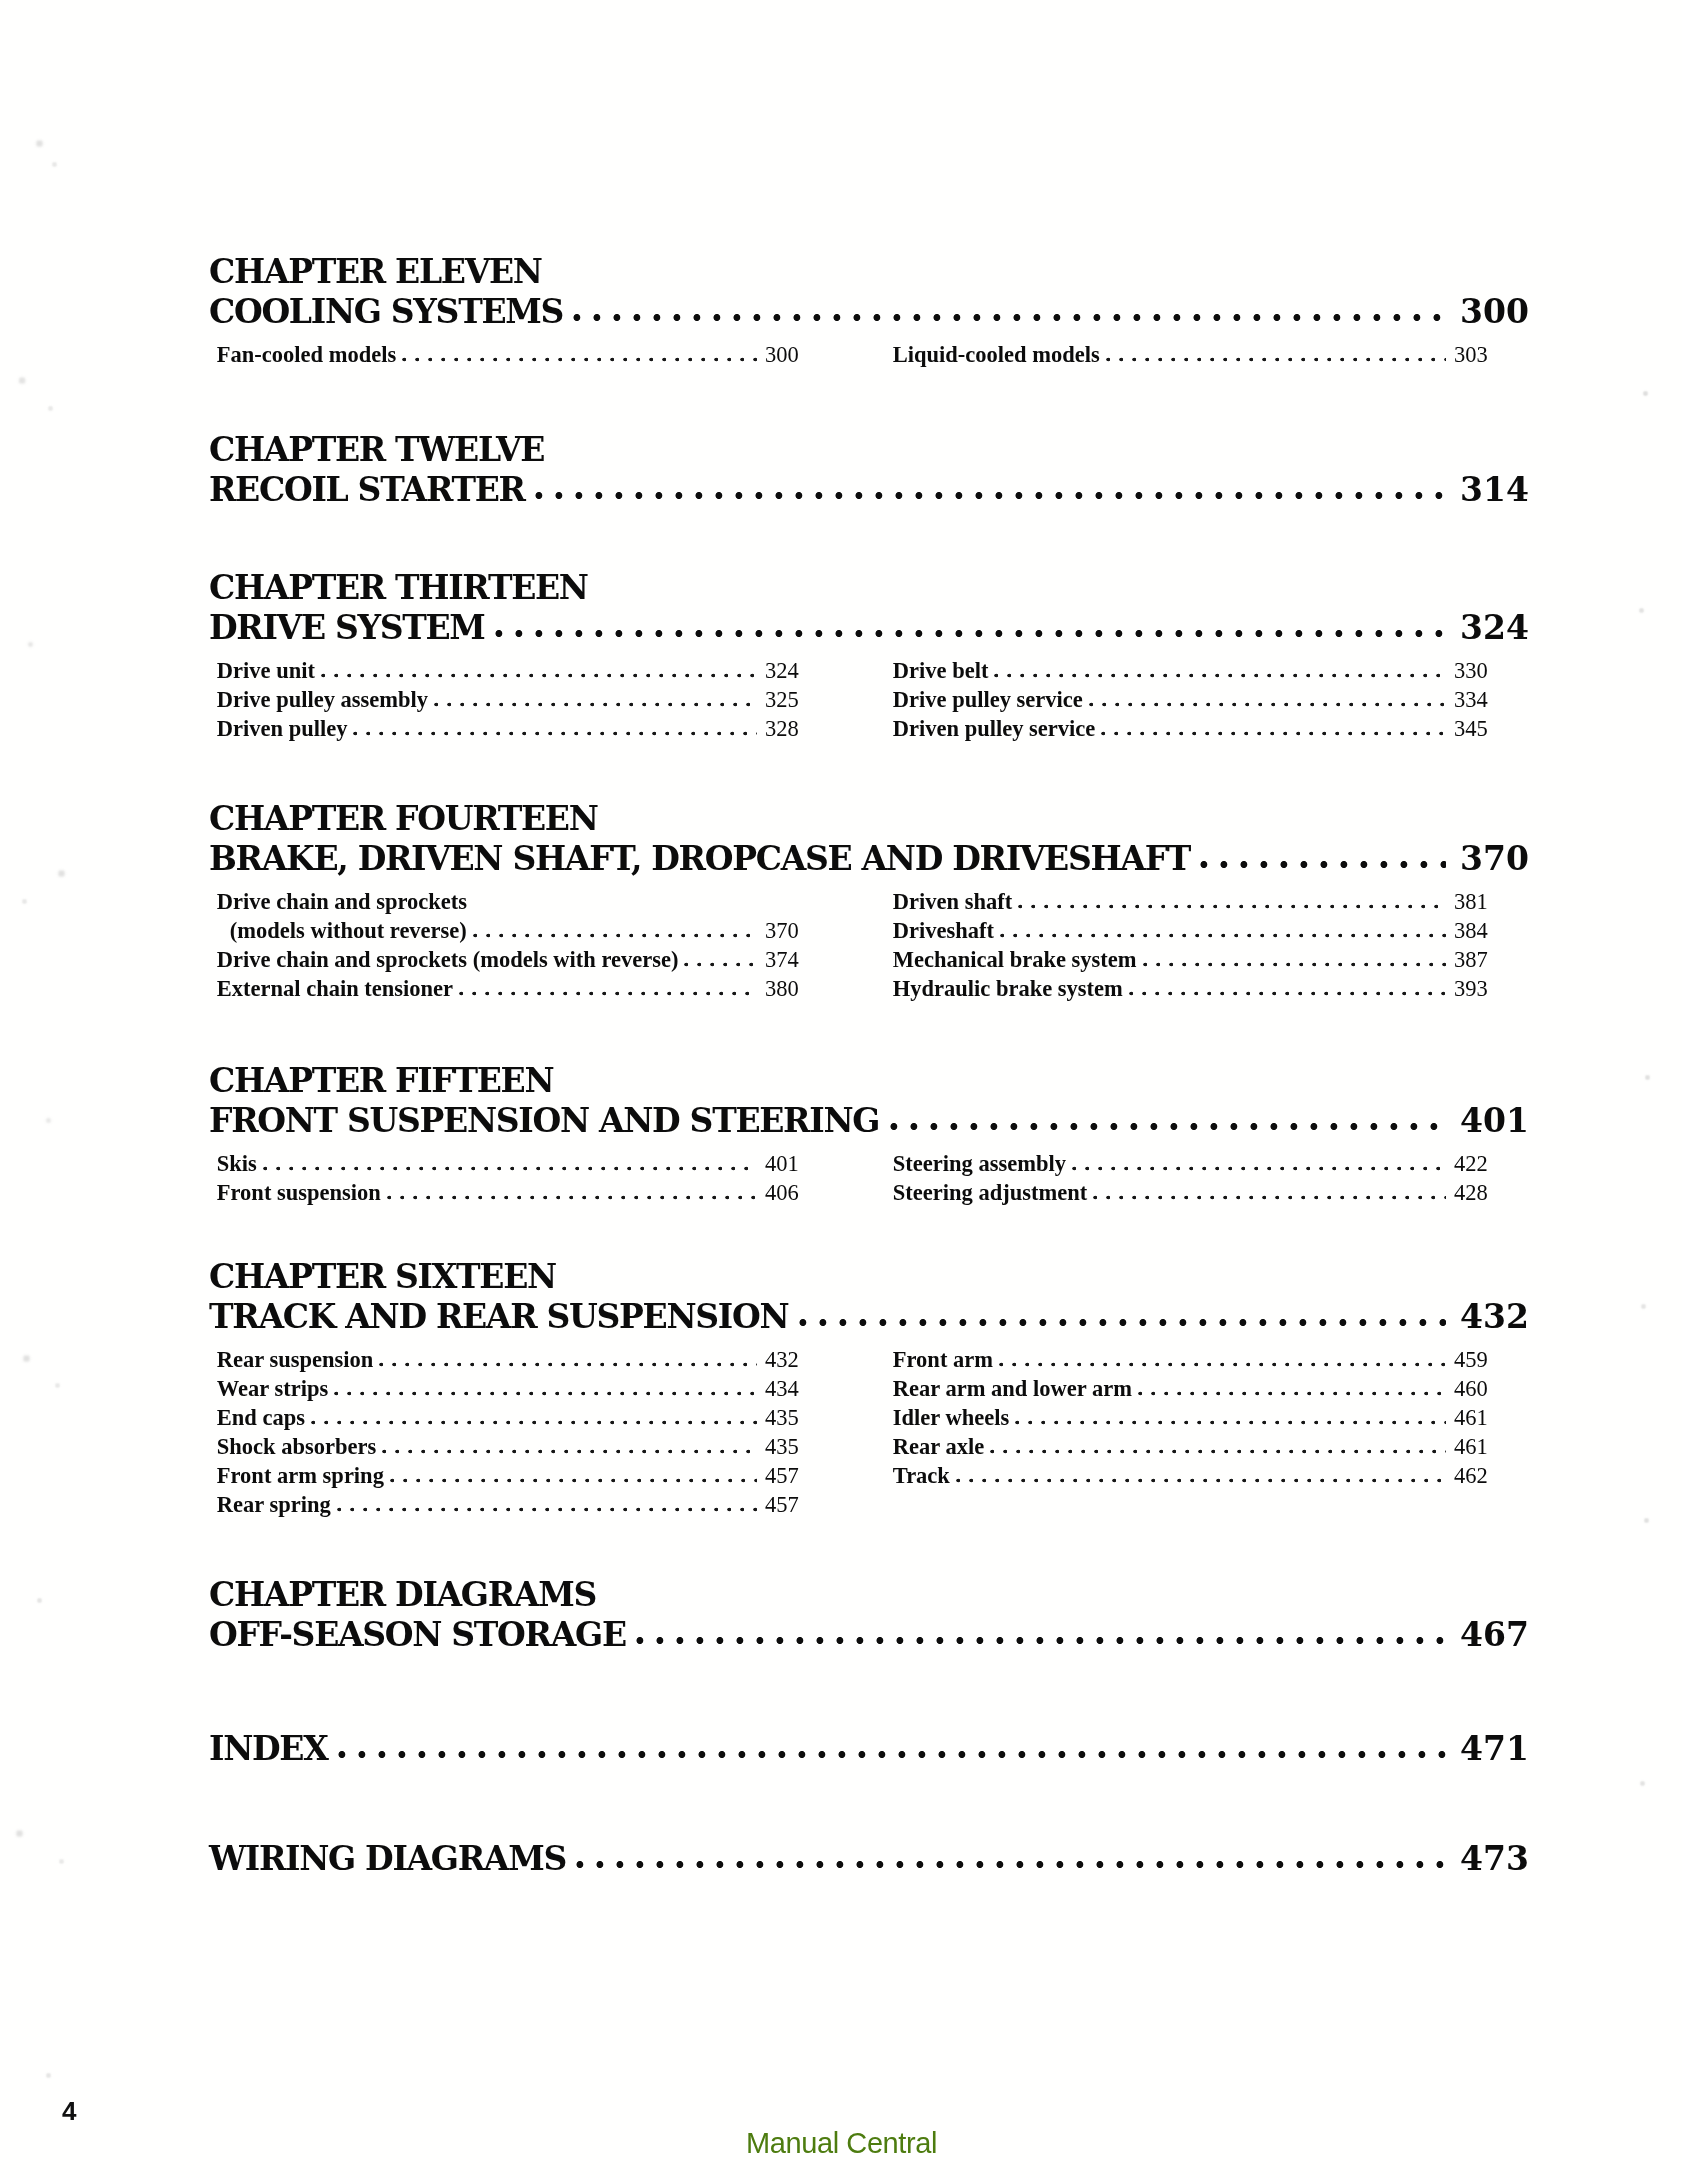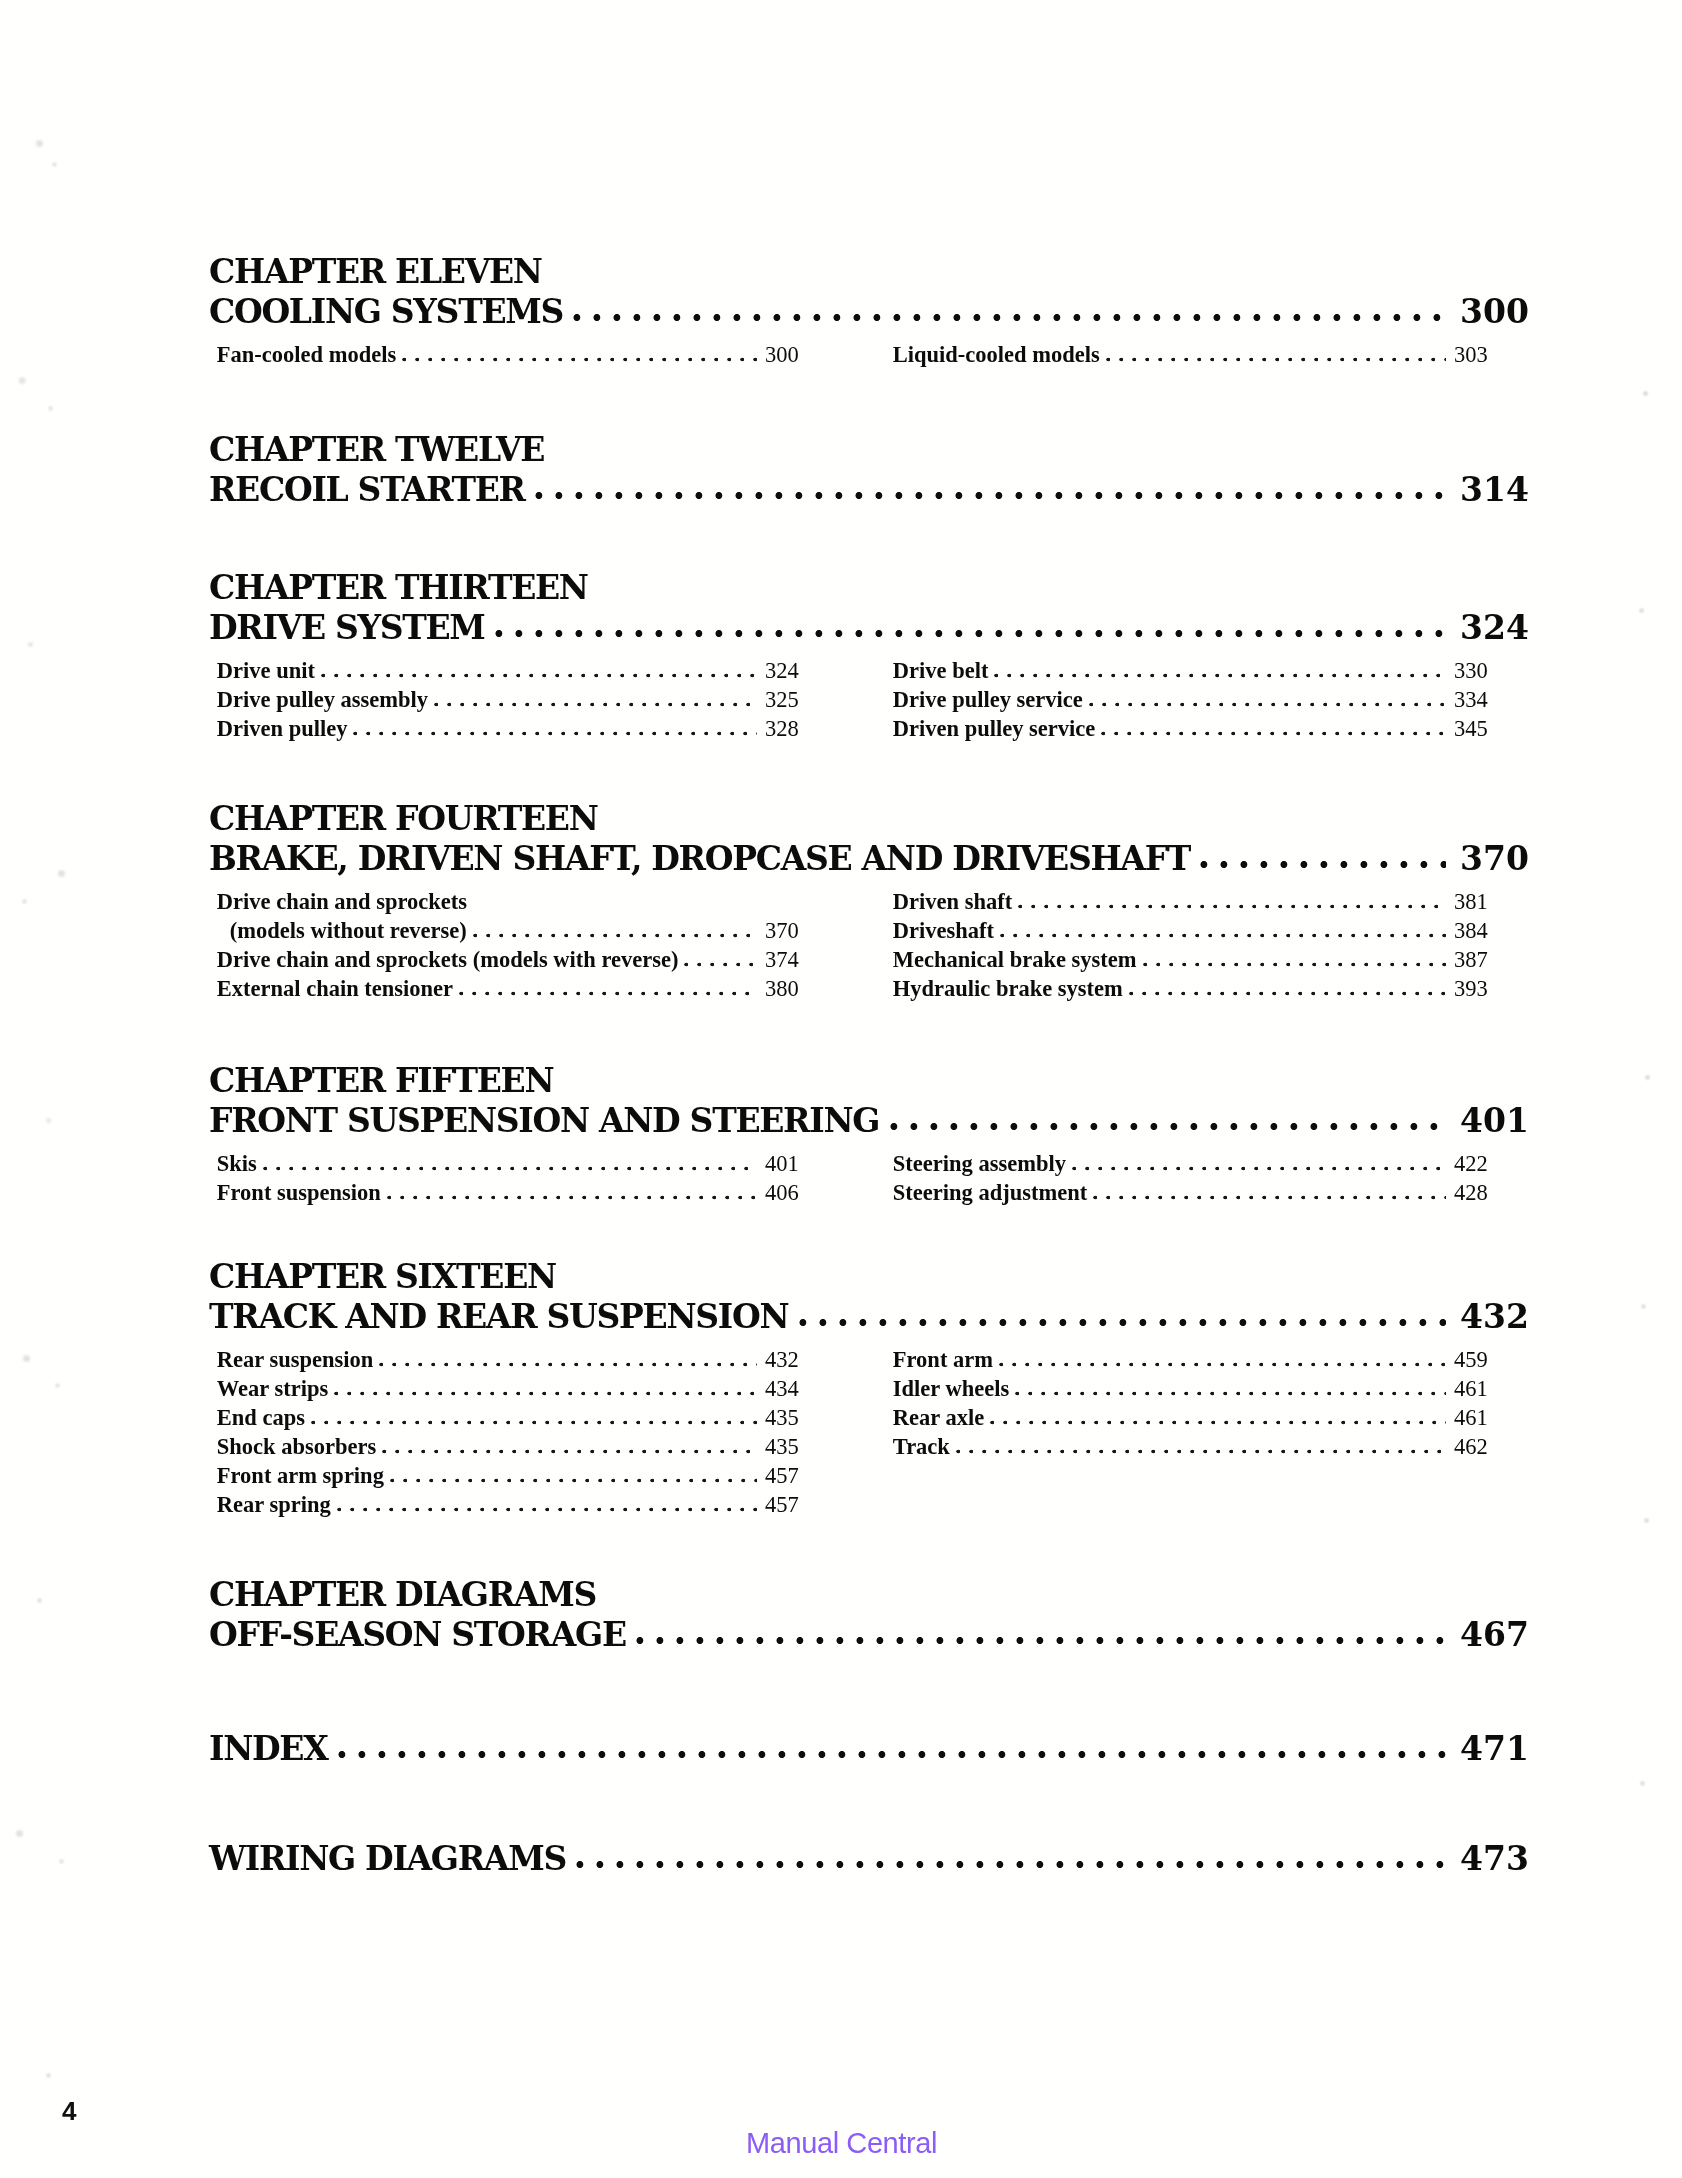--- a/index.html
+++ b/index.html
@@ -68,21 +68,21 @@
   
   .folio{
     position:absolute;left:62px;top:2096px;
     font-family:"Liberation Sans", sans-serif;
     font-weight:700;font-size:26px;color:#111;
   }
   .watermark{
     position:absolute;left:0;right:0;top:2127px;
     text-align:center;
     font-family:"Liberation Sans", sans-serif;
-    font-weight:400;font-size:29px;letter-spacing:-0.4px;color:#8b5cf6;
+    font-weight:400;font-size:29px;letter-spacing:-0.4px;color:#4d7c0f;
   }
 
   
   .specks{position:absolute;top:0;left:0;width:0.9px;height:0.9px;border-radius:50%;
     box-shadow:
       39px 143px 2.6px 2.6px rgba(150,150,150,.30),
       54px 164px 1.7px 1.7px rgba(160,160,160,.25),
       21.6px 380px 2.6px 2.6px rgba(150,150,150,.28),
       50px 408px 1.7px 1.7px rgba(165,165,165,.25),
       30px 644px 2.6px 1.7px rgba(150,150,150,.28),
@@ -318,20 +318,25 @@
             <span class="pg">457</span>
           </div>
         </div>
         <div class="col-r">
           <div class="entry">
             <span class="lbl">Front arm</span>
             <span class="eleader"></span>
             <span class="pg">459</span>
           </div>
           <div class="entry">
+            <span class="lbl">Rear arm and lower arm</span>
+            <span class="eleader"></span>
+            <span class="pg">460</span>
+          </div>
+          <div class="entry">
             <span class="lbl">Idler wheels</span>
             <span class="eleader"></span>
             <span class="pg">461</span>
           </div>
           <div class="entry">
             <span class="lbl">Rear axle</span>
             <span class="eleader"></span>
             <span class="pg">461</span>
           </div>
           <div class="entry">

